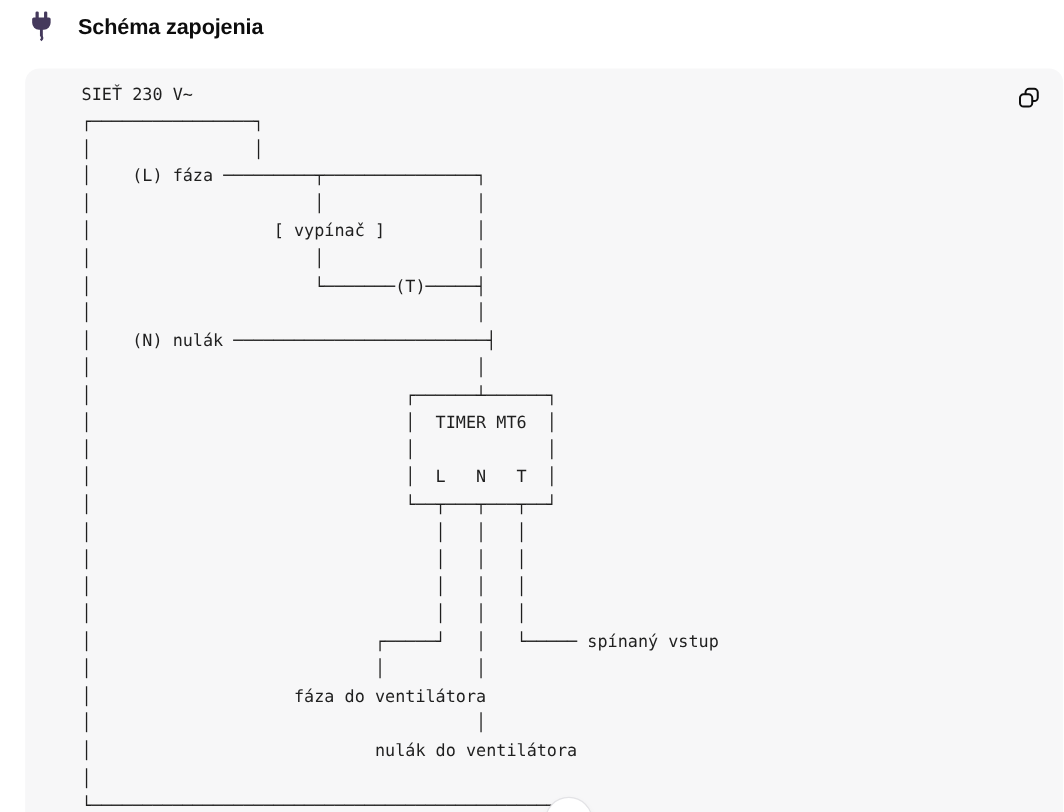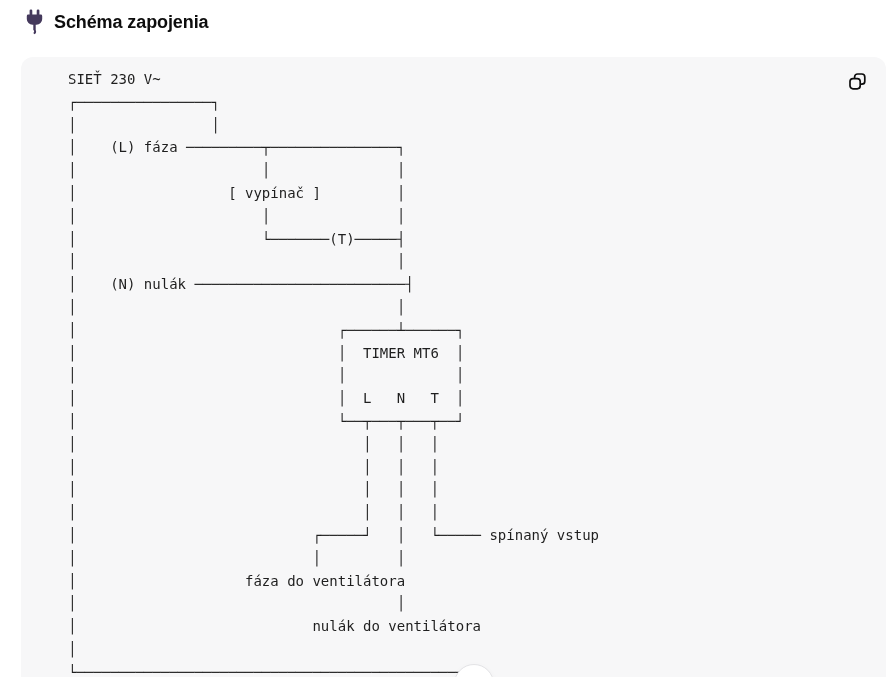--- a/index.html
+++ b/index.html
@@ -6,21 +6,21 @@
   body {
     width: 887px; height: 677px;
     background: #ffffff;
     overflow: hidden;
     position: relative;
     font-family: "Liberation Sans", sans-serif;
   }
   .header {
     position: absolute;
     left: 26px; top: 8px;
-    display: flex; align-items: center; gap: 11px;
+    display: flex; align-items: center; gap: 22px;
     height: 28px;
   }
   .page-title {
     margin: 0;
     font-size: 18px;
     font-weight: 700;
     color: #0d0d0d;
     letter-spacing: -0.1px;
   }
   .code-card {

